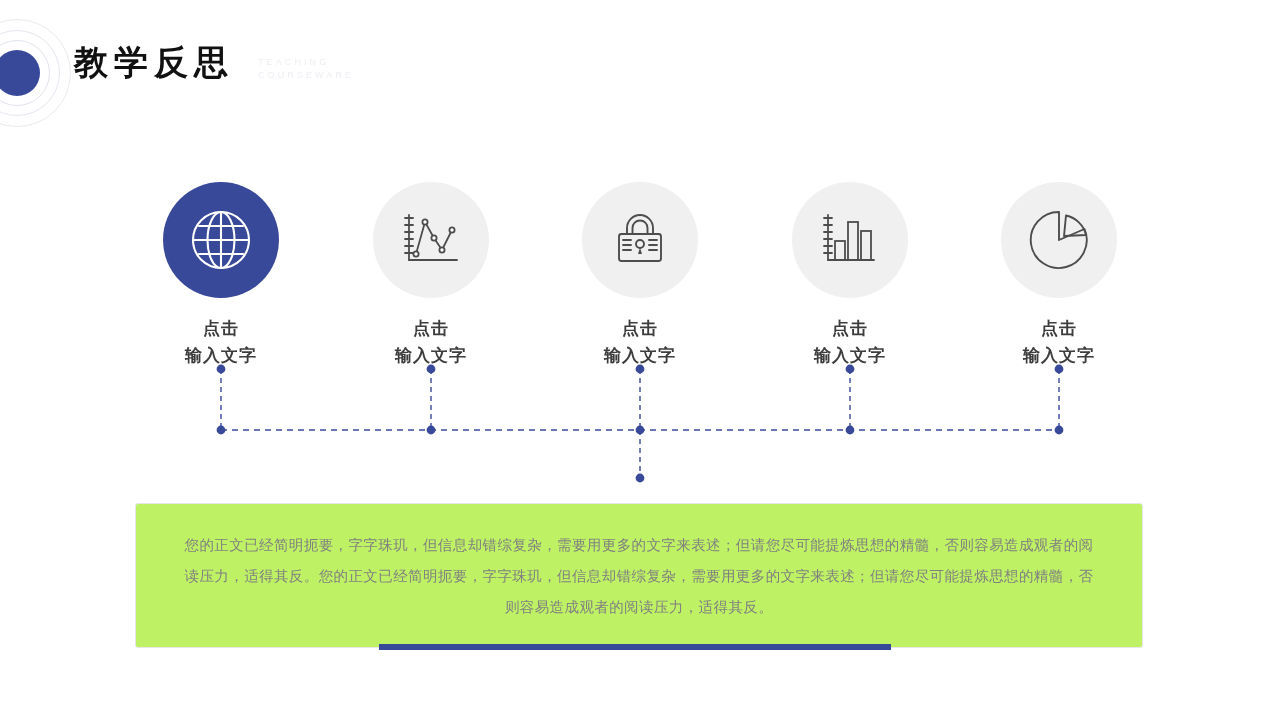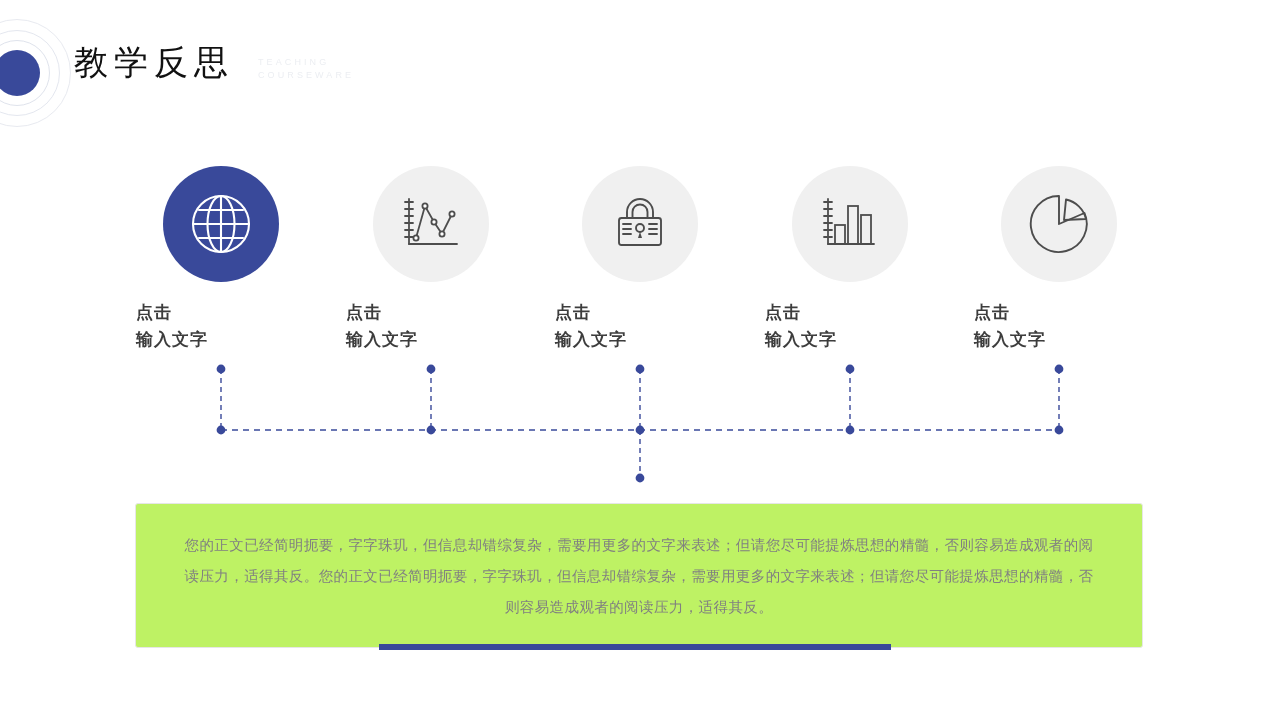--- a/index.html
+++ b/index.html
@@ -50,21 +50,21 @@
   
   .header {
     position: absolute;
     left: 74px;
     top: 42px;
     display: flex;
     align-items: flex-start;
   }
   .page-title {
     font-size: 34px;
-    font-weight: normal;
+    font-weight: bold;
     color: #111111;
     letter-spacing: 6px;
     line-height: 40px;
     white-space: nowrap;
     font-family: "DejaVu Sans", "Liberation Sans", sans-serif;
     text-align: center;
   }
   .subtitle {
     margin-left: 24px;
     margin-top: 14px;
@@ -78,23 +78,24 @@
   
   .icon-row {
     position: absolute;
     left: 0;
     top: 166px;
     width: 1280px;
     height: 190px;
   }
   .icon-item {
     position: absolute;
-    top: 0;
+    top: 16px;
     width: 170px;
     margin-left: -85px;
+    text-align: center;
   }
   .icon-circle {
     width: 116px;
     height: 116px;
     border-radius: 50%;
     background: #f0f0f0;
     margin: 0 auto;
     display: flex;
     align-items: center;
     justify-content: center;

